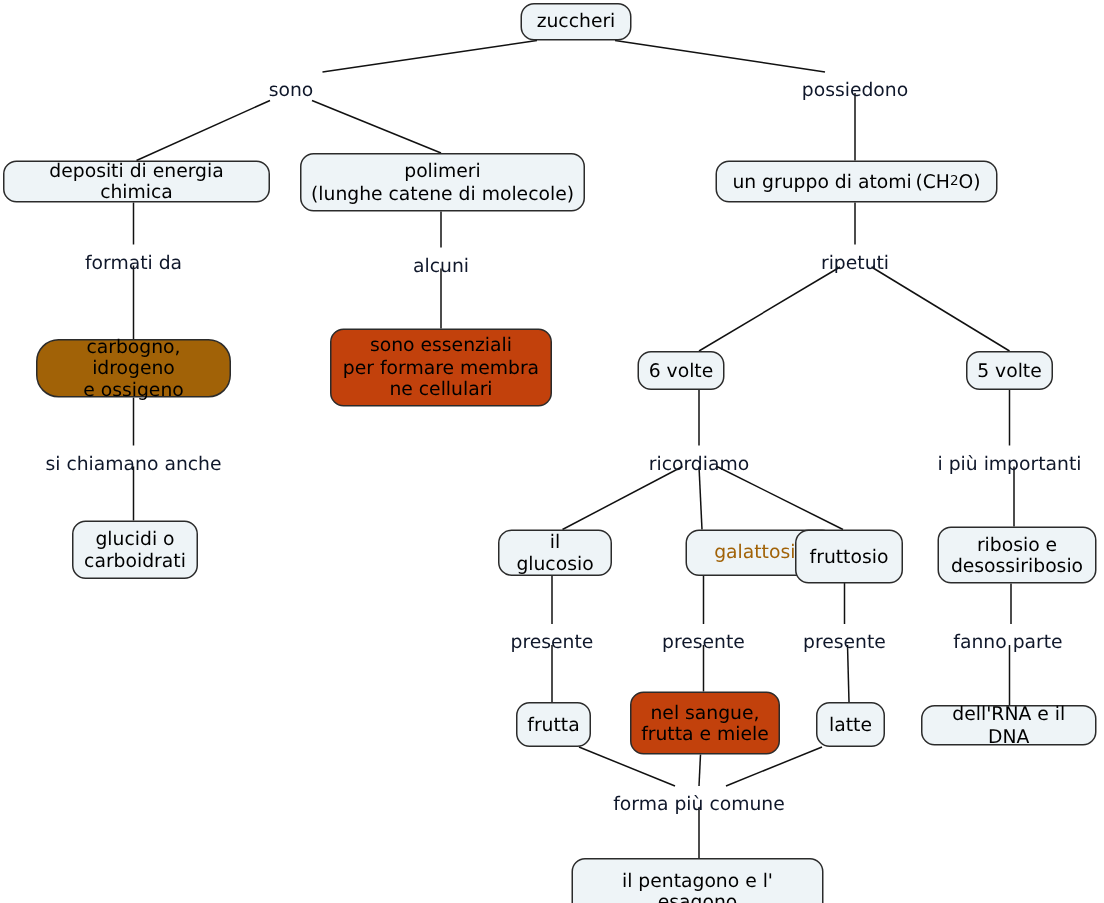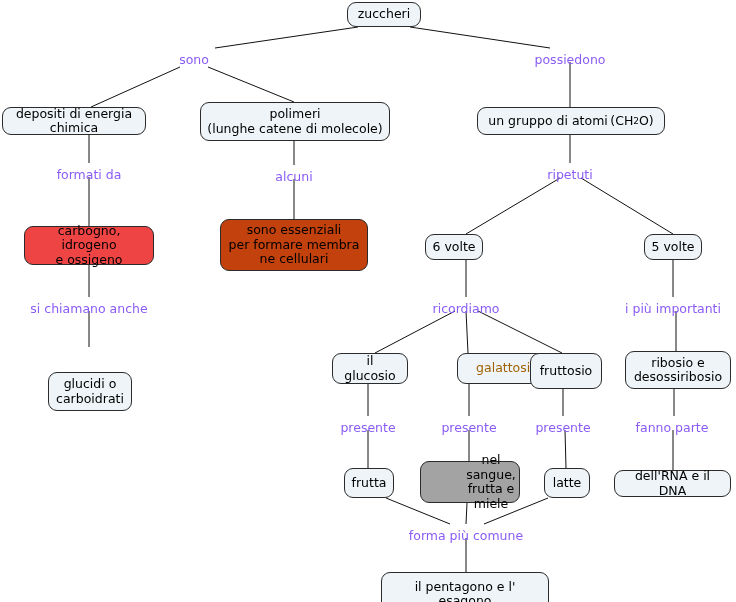--- a/index.html
+++ b/index.html
@@ -33,21 +33,21 @@
     display: flex;
     align-items: center;
     justify-content: center;
     text-align: center;
     white-space: pre-line;
     padding: 2px 6px;
     box-shadow: 0 0 0 0 transparent;
   }
   .linklabel {
     position: absolute;
-    color: #8b5cf6;
+    color: #0f172a;
     font-size: 12.5px;
     line-height: 14px;
     white-space: nowrap;
     background: transparent;
     text-align: left;
     transform: translateX(-50%);
   }
   .sub {
     font-size: 9px;
     vertical-align: sub;
@@ -87,40 +87,40 @@
       <path d="M 565,430 L 566,468" stroke="#111111" stroke-width="1" fill="none"></path>
       <path d="M 674,389 L 674,416" stroke="#111111" stroke-width="1" fill="none"></path>
       <path d="M 673,430 L 673,470" stroke="#111111" stroke-width="1" fill="none"></path>
       <path d="M 386,498 L 450,524" stroke="#111111" stroke-width="1" fill="none"></path>
       <path d="M 467,503 L 466,524" stroke="#111111" stroke-width="1" fill="none"></path>
       <path d="M 548,498 L 484,524" stroke="#111111" stroke-width="1" fill="none"></path>
       <path d="M 466,538 L 466,572" stroke="#111111" stroke-width="1" fill="none"></path>
     </svg>
   <div id="nodes-layer">
       <div class="node" style="left: 347px; top: 2px; width: 74px; height: 25px; background: rgb(238, 244, 247); border-color: rgb(43, 43, 43); color: rgb(0, 0, 0);">zuccheri</div>
-      <div class="node" style="left: 2px; top: 107px; width: 144px; height: 28px; background: rgb(238, 244, 247); border-color: rgb(43, 43, 43); color: rgb(0, 0, 0);">depositi di energia chimica</div>
+      <div class="node" style="left: 2px; top: 107px; width: 178px; height: 28px; background: rgb(238, 244, 247); border-color: rgb(43, 43, 43); color: rgb(0, 0, 0);">depositi di energia chimica</div>
       <div class="node" style="left: 200px; top: 102px; width: 190px; height: 39px; background: rgb(238, 244, 247); border-color: rgb(43, 43, 43); color: rgb(0, 0, 0);">polimeri
 (lunghe catene di molecole)</div>
       <div class="node" style="left: 477px; top: 107px; width: 188px; height: 28px; background: rgb(238, 244, 247); border-color: rgb(43, 43, 43); color: rgb(0, 0, 0);">un gruppo di atomi (CH<span class="sub">2</span>O)</div>
-      <div class="node" style="left: 24px; top: 226px; width: 130px; height: 39px; background: #ef4444; border-color: rgb(43, 43, 43); color: rgb(0, 0, 0);">carbogno, idrogeno
+      <div class="node" style="left: 24px; top: 226px; width: 130px; height: 39px; background: #a16207; border-color: rgb(43, 43, 43); color: rgb(0, 0, 0); border-radius: 15px;">carbogno, idrogeno
 e ossigeno</div>
       <div class="node" style="left: 220px; top: 219px; width: 148px; height: 52px; background: #c2410c; border-color: rgb(43, 43, 43); color: rgb(0, 0, 0);">sono essenziali
 per formare membra
 ne cellulari</div>
-      <div class="node" style="left: 48px; top: 347px; width: 84px; height: 39px; background: rgb(238, 244, 247); border-color: rgb(43, 43, 43); color: rgb(0, 0, 0); margin-top: 25px;">glucidi o
+      <div class="node" style="left: 48px; top: 347px; width: 84px; height: 39px; background: rgb(238, 244, 247); border-color: rgb(43, 43, 43); color: rgb(0, 0, 0);">glucidi o
 carboidrati</div>
       <div class="node" style="left: 425px; top: 234px; width: 58px; height: 26px; background: rgb(238, 244, 247); border-color: rgb(43, 43, 43); color: rgb(0, 0, 0);">6 volte</div>
       <div class="node" style="left: 644px; top: 234px; width: 58px; height: 26px; background: rgb(238, 244, 247); border-color: rgb(43, 43, 43); color: rgb(0, 0, 0);">5 volte</div>
       <div class="node" style="left: 332px; top: 353px; width: 76px; height: 31px; background: rgb(238, 244, 247); border-color: rgb(43, 43, 43); color: rgb(0, 0, 0);">il glucosio</div>
       <div class="node" style="left: 430px; top: 353px; width: 100px; height: 31px; background: rgb(238, 244, 247); border-color: rgb(43, 43, 43); color: #a16207; margin-left: 27px;">galattosio</div>
       <div class="node" style="left: 530px; top: 353px; width: 72px; height: 36px; background: rgb(238, 244, 247); border-color: rgb(43, 43, 43); color: rgb(0, 0, 0);">fruttosio</div>
       <div class="node" style="left: 625px; top: 351px; width: 106px; height: 38px; background: rgb(238, 244, 247); border-color: rgb(43, 43, 43); color: rgb(0, 0, 0);">ribosio e
 desossiribosio</div>
       <div class="node" style="left: 344px; top: 468px; width: 50px; height: 30px; background: rgb(238, 244, 247); border-color: rgb(43, 43, 43); color: rgb(0, 0, 0);">frutta</div>
-      <div class="node" style="left: 420px; top: 461px; width: 100px; height: 42px; background: #a3a3a3; border-color: rgb(43, 43, 43); color: rgb(0, 0, 0); padding-left: 48px;">nel sangue,
+      <div class="node" style="left: 420px; top: 461px; width: 100px; height: 42px; background: #c2410c; border-color: rgb(43, 43, 43); color: rgb(0, 0, 0);">nel sangue,
 frutta e miele</div>
       <div class="node" style="left: 544px; top: 468px; width: 46px; height: 30px; background: rgb(238, 244, 247); border-color: rgb(43, 43, 43); color: rgb(0, 0, 0);">latte</div>
       <div class="node" style="left: 614px; top: 470px; width: 117px; height: 27px; background: rgb(238, 244, 247); border-color: rgb(43, 43, 43); color: rgb(0, 0, 0);">dell'RNA e il DNA</div>
       <div class="node" style="left: 381px; top: 572px; width: 168px; height: 44px; background: rgb(238, 244, 247); border-color: rgb(43, 43, 43); color: rgb(0, 0, 0);">il pentagono e l' esagono</div>
     </div>
   <div id="labels-layer">
       <div class="linklabel" style="left: 194px; top: 53px;">sono</div>
       <div class="linklabel" style="left: 570px; top: 53px;">possiedono</div>
       <div class="linklabel" style="left: 89px; top: 168px;">formati da</div>
       <div class="linklabel" style="left: 294px; top: 170px;">alcuni</div>

